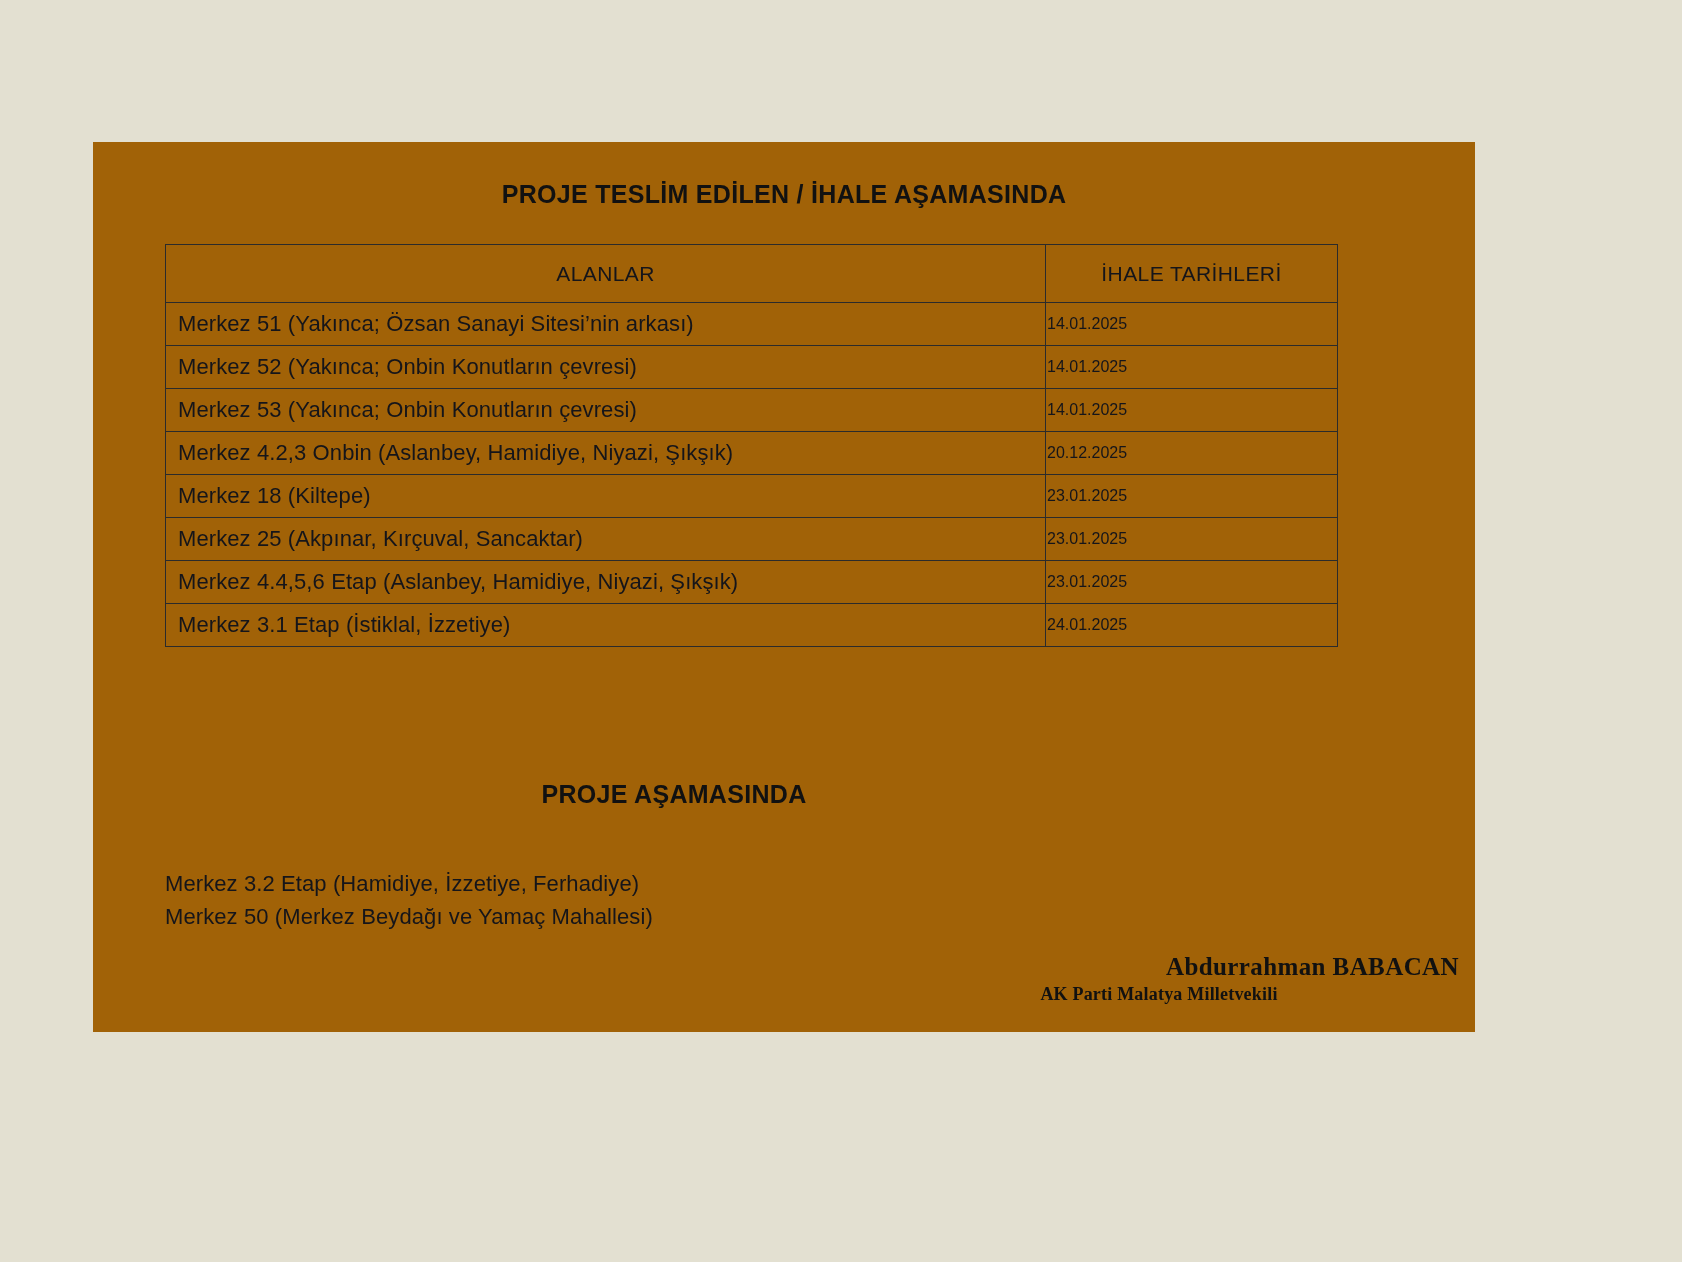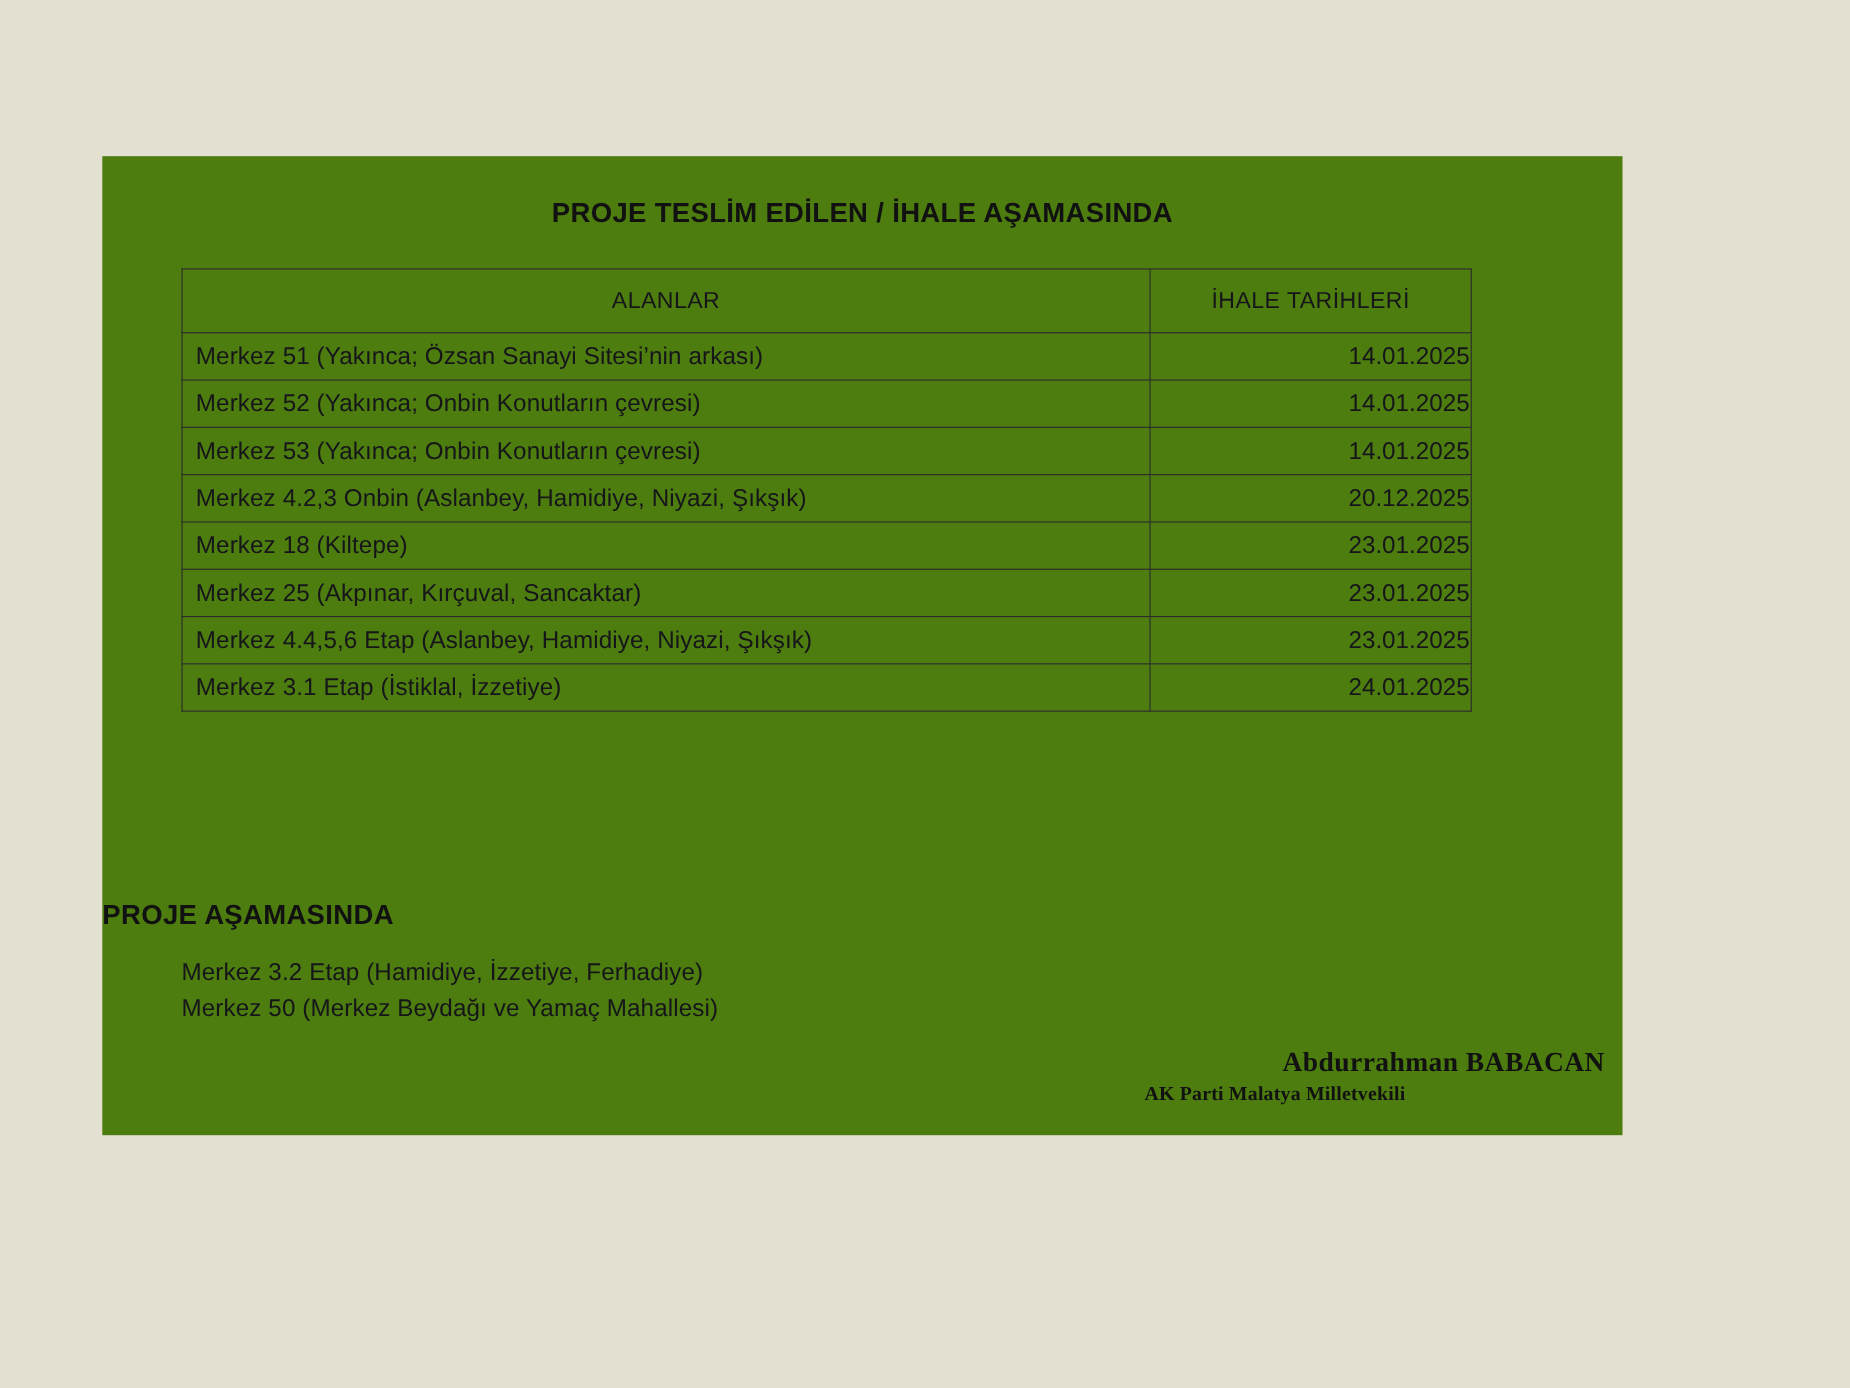--- a/index.html
+++ b/index.html
@@ -19,21 +19,21 @@
     width: 1682px;
     height: 1262px;
   }
 
   .doc-card {
     position: absolute;
     left: 93px;
     top: 142px;
     width: 1382px;
     height: 890px;
-    background: #4d7c0f;
+    background: #a16207;
   }
 
   .doc-title {
     position: absolute;
     left: 0;
     top: 38px;
     width: 1382px;
     text-align: center;
     font-size: 25px;
     font-weight: bold;
@@ -74,34 +74,35 @@
     font-size: 22px;
     font-weight: 400;
     text-align: left;
     padding-left: 12px;
     vertical-align: middle;
     letter-spacing: 0.1px;
   }
 
   table.schedule tbody td.date-cell {
     height: 40px;
-    font-size: 22px;
+    font-size: 16px;
     font-weight: 400;
-    text-align: right;
+    text-align: left;
     vertical-align: middle;
   }
 
   col.col-area { width: 880px; }
   col.col-date { width: 292px; }
 
   .section-two-title {
     position: absolute;
     left: 0;
-    top: 676px;
+    top: 638px;
     width: 1162px;
+    text-align: center;
     font-size: 25px;
     font-weight: bold;
     letter-spacing: 0.3px;
     color: #111111;
   }
 
   .project-list {
     position: absolute;
     left: 72px;
     top: 725px;

